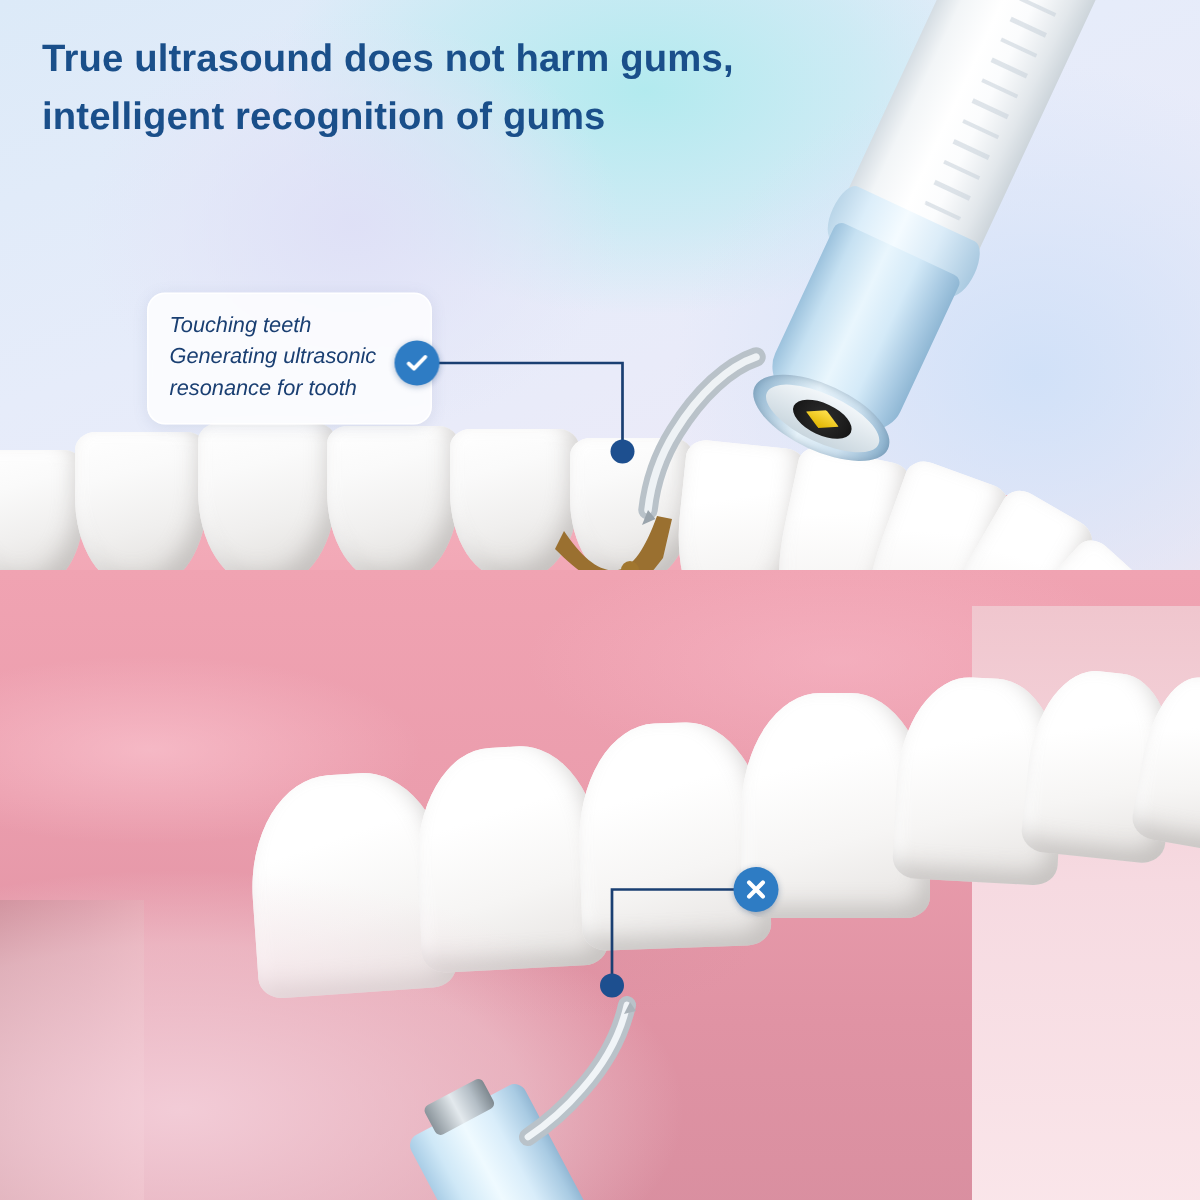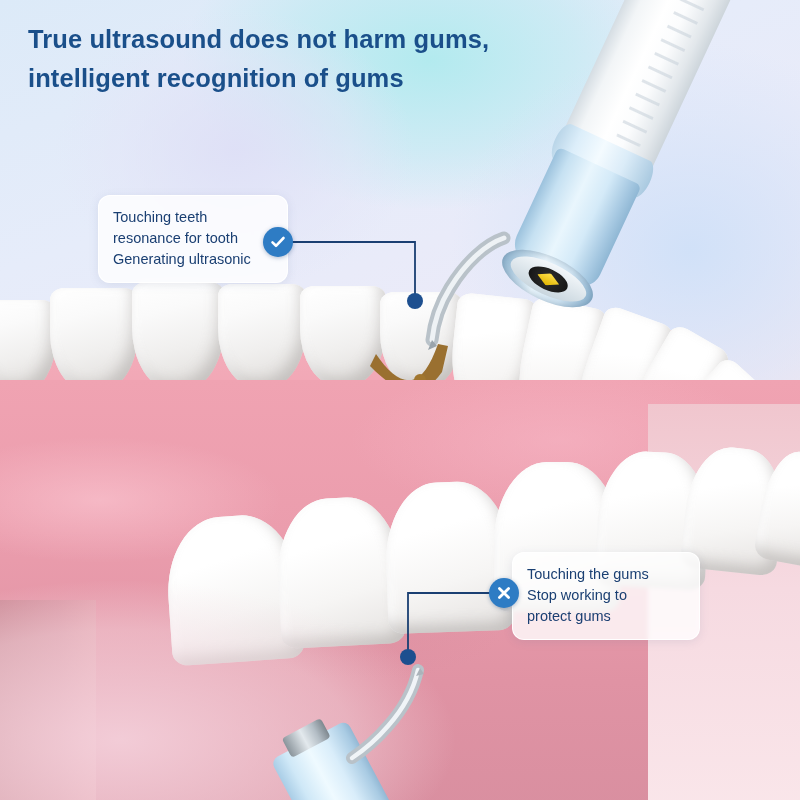--- a/index.html
+++ b/index.html
@@ -150,20 +150,21 @@
   
   .callout{
     position:absolute;
     background:rgba(255,255,255,.80);
     border:1px solid rgba(255,255,255,.95);
     border-radius:12px;
     padding:11px 14px 12px 14px;
     color:#1a3f72;font-size:14.5px;line-height:1.44;
     box-shadow:0 2px 10px rgba(90,110,150,.13);
     backdrop-filter:blur(2px);
+    font-style:italic;
   }
   #callout-1{left:98px;top:195px;width:160px;}
   #callout-2{left:512px;top:552px;width:158px;}
 
   .marker{
     position:absolute;width:30px;height:30px;border-radius:50%;
     background:#2e7cc4;display:flex;align-items:center;justify-content:center;
     box-shadow:0 1px 4px rgba(30,70,120,.35);
   }
   .marker svg{width:18px;height:18px;display:block;}
@@ -265,35 +266,30 @@
 
   <div class="leader" style="left:400px;top:586px;width:110px;height:84px;">
     <svg viewBox="0 0 110 84" width="110" height="84">
       <polyline points="100,7 8,7 8,68" stroke="#1a3f72" stroke-width="1.8" fill="none"></polyline>
       <circle cx="8" cy="71" r="8" fill="#1d4f8f"></circle>
     </svg>
   </div>
 
   <div class="callout" id="callout-1">
     <div>Touching teeth</div>
+    <div>Generating ultrasonic</div>
     <div>resonance for tooth</div>
-    <div>Generating ultrasonic</div>
   </div>
 
   <div class="marker" id="marker-1">
     <svg viewBox="0 0 18 18">
         <path d="M3.5 9.4 L7 12.8 L14.5 5" stroke="#fff" stroke-width="2.6" fill="none" stroke-linecap="round" stroke-linejoin="round"></path>
       </svg>
   </div>
 
-  <div class="callout" id="callout-2">
-    <div>Touching the gums</div>
-    <div>Stop working to</div>
-    <div>protect gums</div>
-  </div>
 
   <div class="marker" id="marker-2">
     <svg viewBox="0 0 18 18">
       <path d="M4.4 4.4 L13.6 13.6 M13.6 4.4 L4.4 13.6" stroke="#fff" stroke-width="2.8" stroke-linecap="round"></path>
     </svg>
   </div>
 
 </div>
 
 </body></html>

